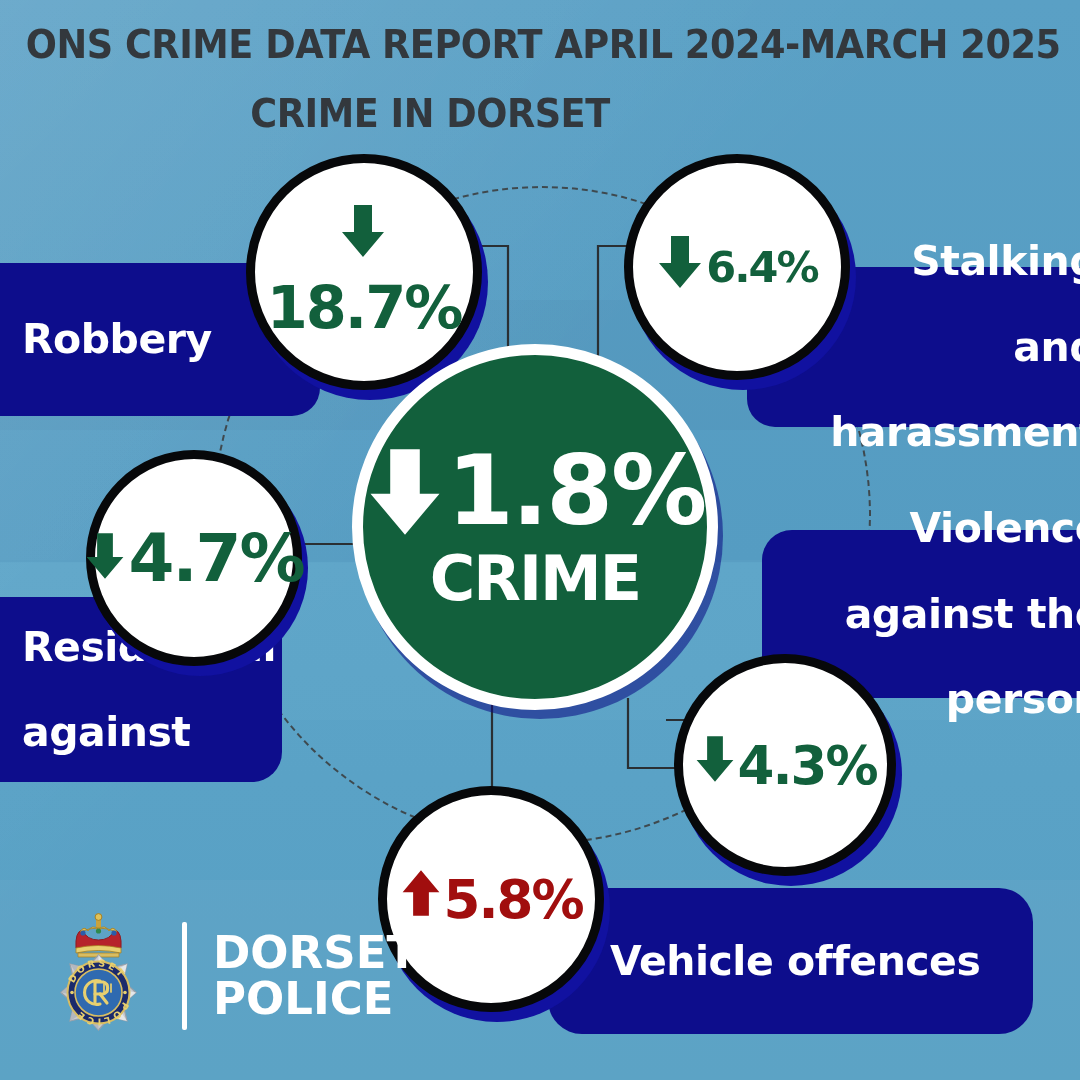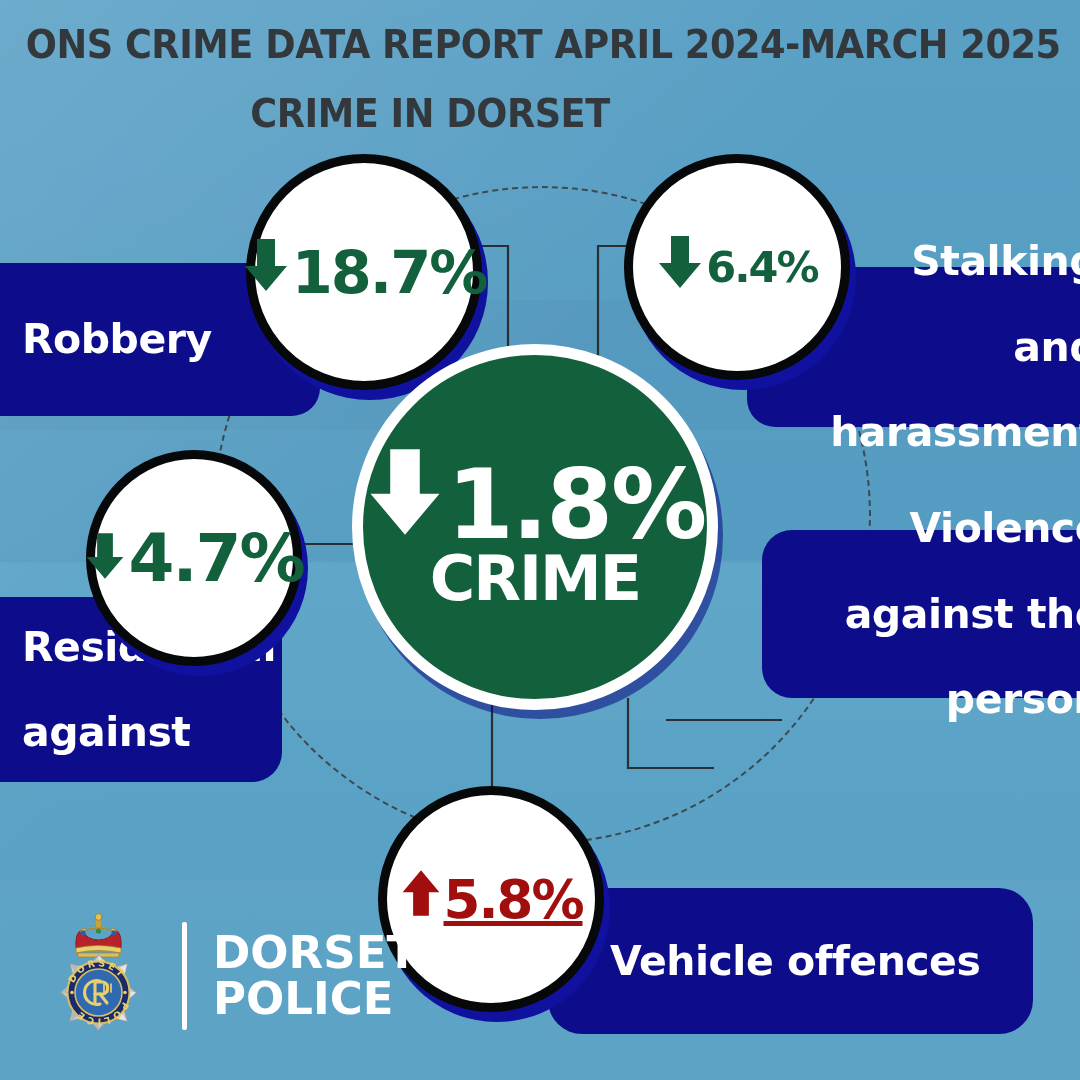--- a/index.html
+++ b/index.html
@@ -79,49 +79,49 @@
     display:flex;align-items:center;justify-content:center;
     font-weight:bold;letter-spacing:-2px;white-space:nowrap;
     font-family:"DejaVu Sans", sans-serif;
   }
   .arrow{display:inline-block;margin-right:2px;flex:0 0 auto;}
 
   .down .val{color:#12603c;}
   .up .val{color:#a10e0e;}
 
   #sat-robbery{left:246px;top:154px;width:236px;height:236px;}
-  #sat-robbery .val{font-size:59px;}
+  #sat-robbery .val{font-size:59px;flex-direction:column;}
   #sat-stalking{left:624px;top:154px;width:226px;height:226px;}
   #sat-stalking .val{font-size:43px;}
   #sat-burglary{left:86px;top:450px;width:216px;height:216px;}
   #sat-burglary .val{font-size:66px;}
   #sat-violence{left:674px;top:654px;width:222px;height:222px;}
   #sat-violence .val{font-size:53px;}
   #sat-vehicle{left:378px;top:786px;width:226px;height:226px;}
-  #sat-vehicle .val{font-size:53px;text-decoration:underline;}
+  #sat-vehicle .val{font-size:53px;}
 
   
   #hub{
     position:absolute;left:352px;top:344px;width:366px;height:366px;z-index:30;
   }
   #hub .hub-shadow{
     position:absolute;left:5px;top:9px;width:366px;height:366px;border-radius:50%;
     background:rgba(10,10,130,.55);
   }
   #hub .hub-ring{
     position:absolute;left:0;top:0;width:366px;height:366px;border-radius:50%;
     background:#12603c;border:11px solid #ffffff;box-sizing:border-box;
   }
   #hub .hub-inner{
     position:absolute;left:0;top:0;width:366px;height:366px;border-radius:50%;
     display:flex;flex-direction:column;align-items:center;justify-content:center;
     color:#fff;font-family:"DejaVu Sans", sans-serif;font-weight:bold;
     letter-spacing:-2px;line-height:.94;
   }
-  #hub .hub-pct{display:flex;align-items:flex-end;justify-content:center;font-size:96px;}
+  #hub .hub-pct{display:flex;align-items:flex-start;justify-content:center;font-size:96px;}
   #hub .hub-l1{font-size:62px;margin-top:4px;}
   #hub .hub-l2{font-size:62px;}
 
   
   #footer{position:absolute;left:38px;top:912px;height:128px;display:flex;align-items:center;z-index:45;}
   #badge{width:122px;height:128px;flex:0 0 auto;}
   #divider{width:5px;height:108px;background:#fff;margin:0 26px 0 22px;border-radius:2px;flex:0 0 auto;}
   #wordmark{color:#fff;font-family:"DejaVu Sans", sans-serif;font-weight:bold;font-size:45px;line-height:1.03;letter-spacing:0px;}
 </style>
 </head>
@@ -238,20 +238,33 @@
         <span class="arrow">
           <svg width="42" height="50" viewBox="0 0 48 56">
               <path d="M15 2 h18 v27 h12 L24 54 L3 29 h12 z" fill="#12603c"></path>
             </svg>
         </span>
         <span>4.7%</span>
       </div>
     </div>
   </div>
 
+  <div class="sat down" id="sat-violence">
+    <div class="shadow"></div>
+    <div class="disc">
+      <div class="val">
+        <span class="arrow">
+          <svg width="42" height="50" viewBox="0 0 48 56">
+              <path d="M15 2 h18 v27 h12 L24 54 L3 29 h12 z" fill="#12603c"></path>
+            </svg>
+        </span>
+        <span>4.3%</span>
+      </div>
+    </div>
+  </div>
 
   <div class="sat up" id="sat-vehicle">
     <div class="shadow"></div>
     <div class="disc">
       <div class="val">
         <span class="arrow">
           <svg width="42" height="50" viewBox="0 0 48 56">
               <path d="M24 2 L45 27 h-12 v27 h-18 V27 H3 z" fill="#a10e0e"></path>
             </svg>
         </span>

